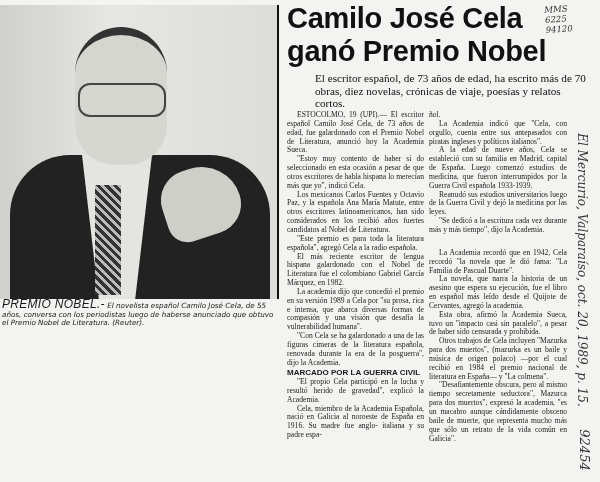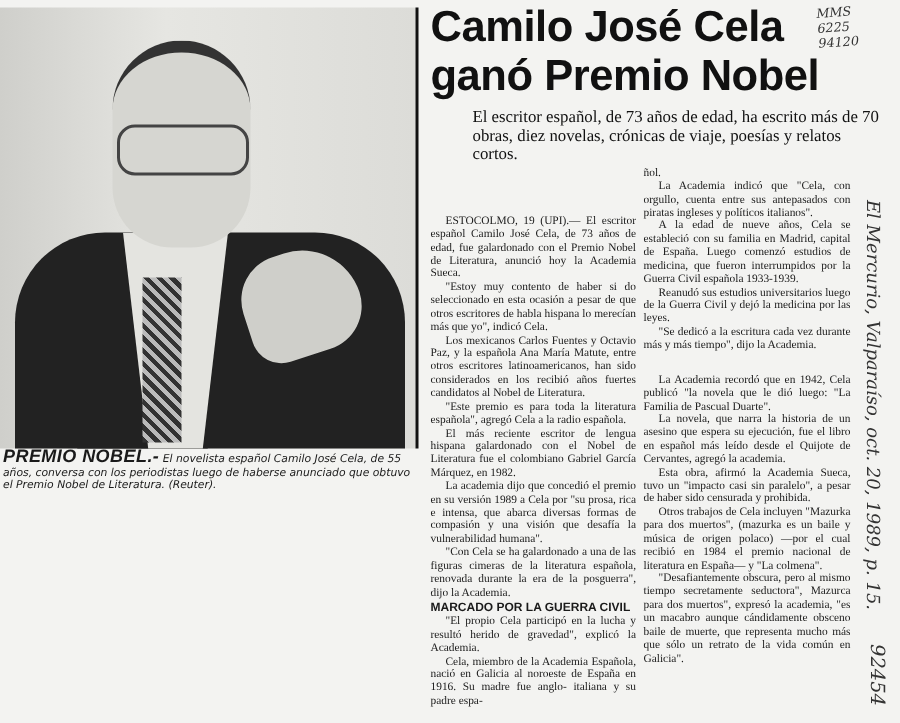--- a/index.html
+++ b/index.html
@@ -42,42 +42,42 @@
   .photo .hand {
     position:absolute; left:162px; top:162px; width:78px; height:70px;
     background:#cfcfca; border-radius:30px 40px 30px 20px; transform:rotate(-18deg);
   }
   .caption {
     position:absolute; left:2px; top:300px; width:278px;
     font-family:"DejaVu Sans", sans-serif; font-style:italic;
     font-size:7.2px; line-height:8.6px; color:#1a1a1a;
   }
   .caption .lead {
-    font-family:"Liberation Sans", sans-serif; font-weight:bold; font-style:italic;
+    font-family:"Liberation Sans", sans-serif; font-weight:normal; font-style:italic;
     font-size:12px; letter-spacing:0.3px;
   }
   .headline {
     position:absolute; left:287px; top:2px; width:260px;
     font-family:"Liberation Sans", sans-serif; font-weight:bold;
     font-size:29px; line-height:33px; letter-spacing:-0.3px; color:#111;
   }
   .deck {
     position:absolute; left:287px; top:72px; width:273px;
     font-family:"Liberation Serif", serif; font-size:11.2px; line-height:12.6px; color:#111;margin-left:28px;
   }
   .col {
     position:absolute; font-size:7.6px; line-height:8.85px; text-align:justify; color:#1a1a1a;
   }
   .col p { margin:0; text-indent:10px; }
   .col p.noind { text-indent:0; }
   .col h4 {
     margin:1px 0 0 0; font-family:"Liberation Sans", sans-serif; font-weight:bold;
     font-size:8px; line-height:9.5px; text-indent:0;
   }
-  .col1 { left:287px; top:111px; width:137px;margin-top:32px; }
+  .col1 { left:287px; top:111px; width:137px; }
   .col2 { left:429px; top:111px; width:138px; }
   .gap { height:14px; }
   .hand-note {
     position:absolute; font-family:"DejaVu Serif", serif; font-style:italic; color:#333;
   }
   .note-top { left:545px; top:4px; font-size:8.5px; line-height:10px; transform:rotate(-4deg); }
   .note-side {
     left:582px; top:270px; font-size:12px; white-space:nowrap;
     transform:translate(-50%,-50%) rotate(90deg); transform-origin:center;
   }
@@ -120,21 +120,21 @@
   <p>Cela, miembro de la Academia Española, nació en Galicia al noroeste de España en 1916. Su madre fue anglo- italiana y su padre espa-</p>
 </div>
 
 <div class="col col2">
   <p class="noind">ñol.</p>
   <p>La Academia indicó que "Cela, con orgullo, cuenta entre sus antepasados con piratas ingleses y políticos italianos".</p>
   <p>A la edad de nueve años, Cela se estableció con su familia en Madrid, capital de España. Luego comenzó estudios de medicina, que fueron interrumpidos por la Guerra Civil española 1933-1939.</p>
   <p>Reanudó sus estudios universitarios luego de la Guerra Civil y dejó la medicina por las leyes.</p>
   <p>"Se dedicó a la escritura cada vez durante más y más tiempo", dijo la Academia.</p>
   <div class="gap"></div>
-  <p>La Academia recordó que en 1942, Cela publicó "la novela que le dió luego: "La Familia de Pascual Duarte".</p>
+  <p>La Academia recordó que en 1942, Cela recordó "la novela que le dió fama: "La Familia de Pascual Duarte".</p>
   <p>La novela, que narra la historia de un asesino que espera su ejecución, fue el libro en español más leído desde el Quijote de Cervantes, agregó la academia.</p>
   <p>Esta obra, afirmó la Academia Sueca, tuvo un "impacto casi sin paralelo", a pesar de haber sido censurada y prohibida.</p>
   <p>Otros trabajos de Cela incluyen "Mazurka para dos muertos", (mazurka es un baile y música de origen polaco) —por el cual recibió en 1984 el premio nacional de literatura en España— y "La colmena".</p>
   <p>"Desafiantemente obscura, pero al mismo tiempo secretamente seductora", Mazurca para dos muertos", expresó la academia, "es un macabro aunque cándidamente obsceno baile de muerte, que representa mucho más que sólo un retrato de la vida común en Galicia".</p>
 </div>
 
 <div class="hand-note note-top">
   <div>MMS</div>
   <div>6225</div>
   <div>94120</div>

